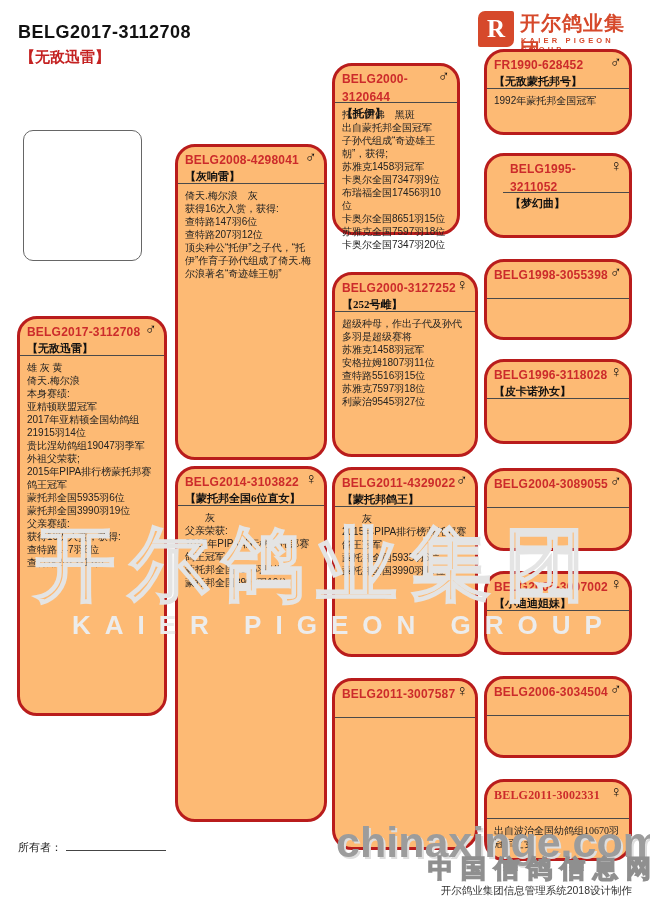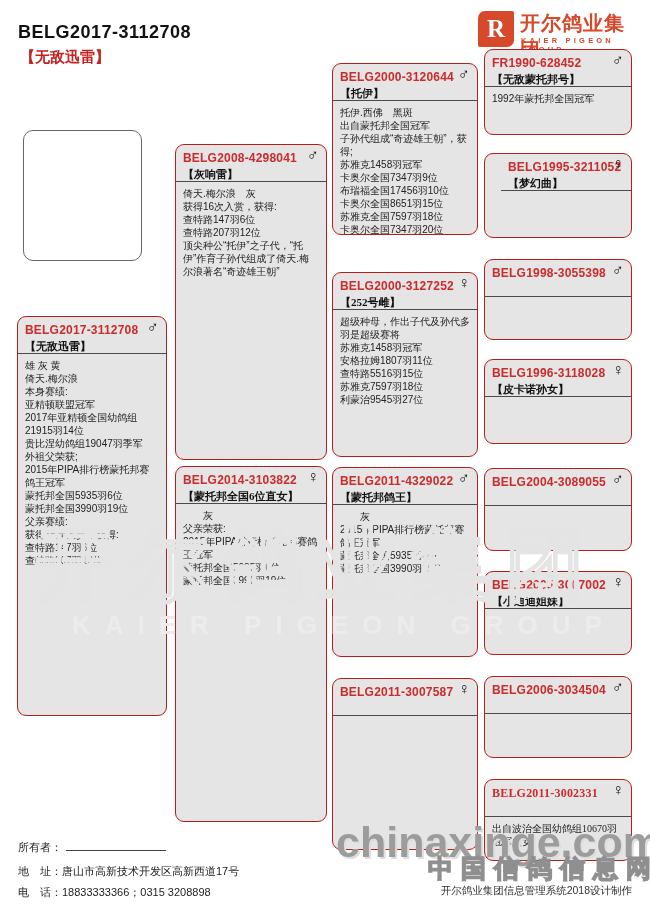--- a/index.html
+++ b/index.html
@@ -13,31 +13,31 @@
   
   .logo { position:absolute; left:478px; top:10px; width:160px; height:42px; }
   .logo-mark { position:absolute; left:0; top:1px; width:36px; height:36px; background:#d6492b; border-radius:7px 2px 7px 2px; color:#fff; font-weight:bold; font-size:25px; text-align:center; line-height:36px; font-family:"Liberation Serif","DejaVu Serif",serif; }
   .logo-cn { position:absolute; left:42px; top:0; font-size:20px; font-weight:bold; color:#d6492b; letter-spacing:1px; }
   .logo-en { position:absolute; left:43px; top:26px; font-size:7.5px; font-weight:bold; color:#d6492b; letter-spacing:3.2px; }
 
   
   .photo { position:absolute; left:23px; top:130px; width:119px; height:131px; background:#fff; border:1px solid #666; border-radius:10px; }
 
   
-  .card { position:absolute; background:#e5e5e5; border:1px solid #b91c1c; border-radius:9px; }
+  .card { position:absolute; background:#fdba74; border:3px solid #b91c1c; border-radius:20px; }
   .chead { position:relative; height:37px; border-bottom:1px solid #4a4a4a; padding:3px 7px 0; }
   .ring { color:#cc2b2b; font-weight:bold; font-size:12px; letter-spacing:.2px; }
   .sex  { position:absolute; top:1px; right:7px; font-size:16px; font-weight:bold; color:#111; }
   .ctitle { font-weight:bold; font-size:11px; color:#111; margin-top:1px;font-family:Liberation Serif, serif; }
   .cbody { padding:5px 7px; font-size:10px; line-height:13px; color:#222; white-space:pre-line; }
 
   .c0  { left:17px;  top:316px; width:150px; height:400px; }
   .c1  { left:175px; top:144px; width:152px; height:316px; }
   .c2  { left:175px; top:466px; width:152px; height:356px; }
-  .c3  { left:332px; top:63px;  width:146px; height:172px; }
+  .c3  { left:332px; top:63px;  width:128px; height:172px; }
   .c4  { left:332px; top:272px; width:146px; height:185px; }
   .c5  { left:332px; top:467px; width:146px; height:190px; }
   .c6  { left:332px; top:678px; width:146px; height:172px; }
   .c7  { left:484px; top:49px;  width:148px; height:86px; }
   .c8  { left:484px; top:153px; width:148px; height:85px;padding-left:16px; }
   .c9  { left:484px; top:259px; width:148px; height:81px; }
   .c10 { left:484px; top:359px; width:148px; height:85px; }
   .c11 { left:484px; top:468px; width:148px; height:83px; }
   .c12 { left:484px; top:571px; width:148px; height:84px; }
   .c13 { left:484px; top:676px; width:148px; height:82px; }
@@ -244,21 +244,15 @@
   </div>
 
   <div class="wm-center-cn">开尔鸽业集团</div>
   <div class="wm-center-en">KAIER PIGEON GROUP</div>
   <div class="wm-site-url">chinaxinge.com</div>
   <div class="wm-site-cn">中国信鸽信息网</div>
 
   <div class="f-owner">
     <span>所有者：</span><span class="f-owner-line"></span>
   </div>
-  <div class="f-addr">
-    <span>地　址：</span><span>唐山市高新技术开发区高新西道17号</span>
-  </div>
-  <div class="f-phone">
-    <span>电　话：</span><span>18833333366；0315 3208898</span>
-  </div>
   <div class="f-credit">开尔鸽业集团信息管理系统2018设计制作</div>
 
 </div>
 
 </body></html>

